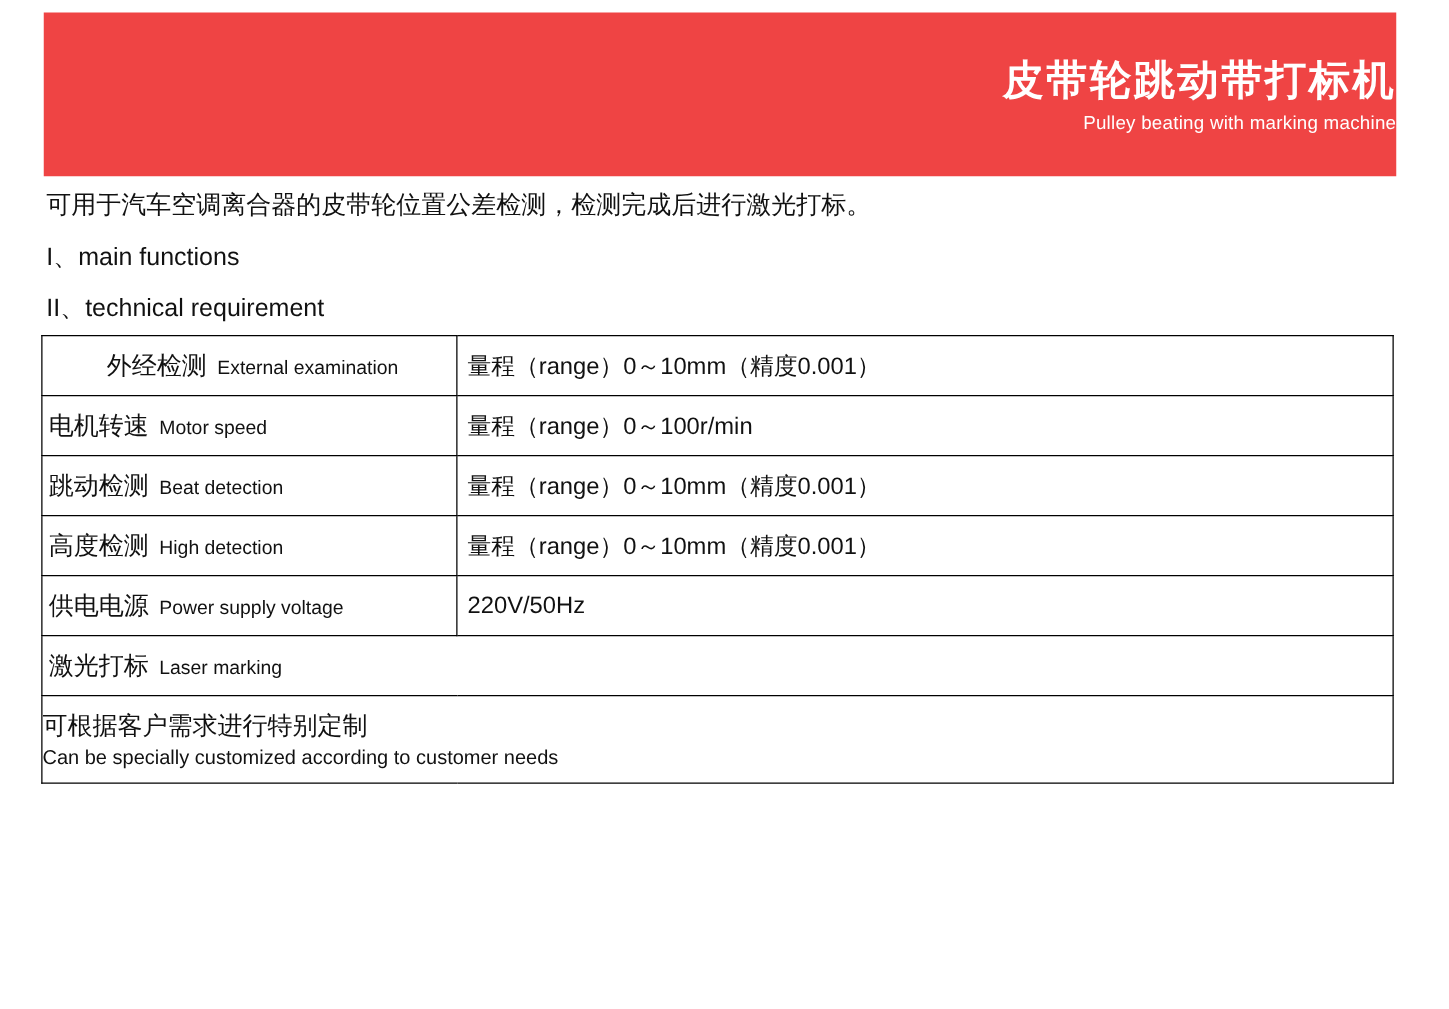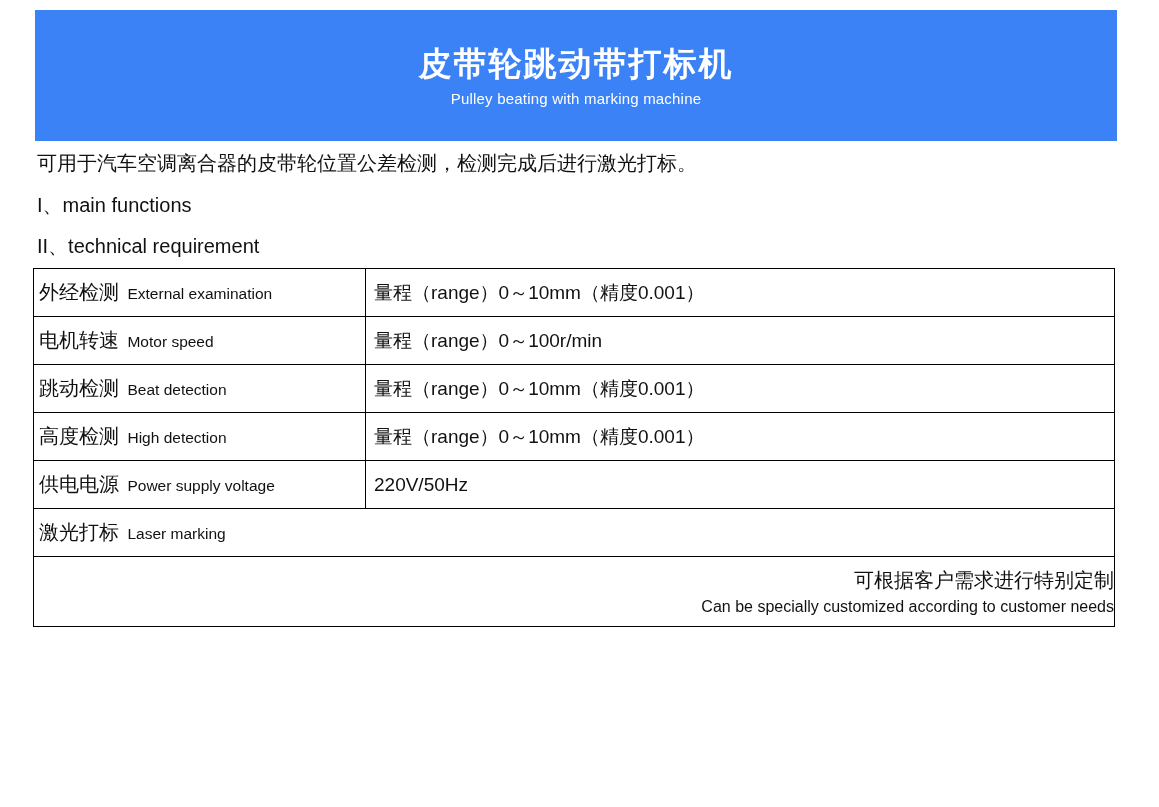--- a/index.html
+++ b/index.html
@@ -70,47 +70,47 @@
     padding-left: 5px;
     white-space: nowrap;
   }
   td.cell-label .zh { font-size: 20px; }
   td.cell-label .en { font-size: 15.5px; padding-left: 4px; }
   td.cell-value {
     padding-left: 8px;
     font-size: 19px;
     white-space: nowrap;
   }
-  td.cell-footer { text-align: right; }
+  td.cell-footer { text-align: left; }
   .footer-zh { font-size: 20px; }
   .footer-en { font-size: 16px; margin-top: 4px; }
 </style>
 </head>
 <body>
 
 <div class="page">
 
-  <div class="banner" style="background: #3b82f6; color: rgb(255, 255, 255);">
+  <div class="banner" style="background: #ef4444; color: rgb(255, 255, 255); align-items: flex-end;">
     <div class="banner-title">皮带轮跳动带打标机</div>
     <div class="banner-subtitle">Pulley beating with marking machine</div>
   </div>
 
   <div class="content">
 
     <div class="sec1-body-zh">可用于汽车空调离合器的皮带轮位置公差检测，检测完成后进行激光打标。</div>
     <div class="sec1-heading-en">I、main functions</div>
 
     <div class="sec2-heading-en">II、technical requirement</div>
 
   </div>
 
   <table class="spec">
     <tbody>
       <tr>
-        <td class="cell-label" style="border-color: rgb(0, 0, 0);">
+        <td class="cell-label" style="border-color: rgb(0, 0, 0); text-align: center;">
           <span class="zh">外经检测</span>
           <span class="en">External examination</span>
         </td>
         <td class="cell-value" style="border-color: rgb(0, 0, 0);">量程（range）0～10mm（精度0.001）</td>
       </tr>
       <tr>
         <td class="cell-label" style="border-color: rgb(0, 0, 0);">
           <span class="zh">电机转速</span>
           <span class="en">Motor speed</span>
         </td>

